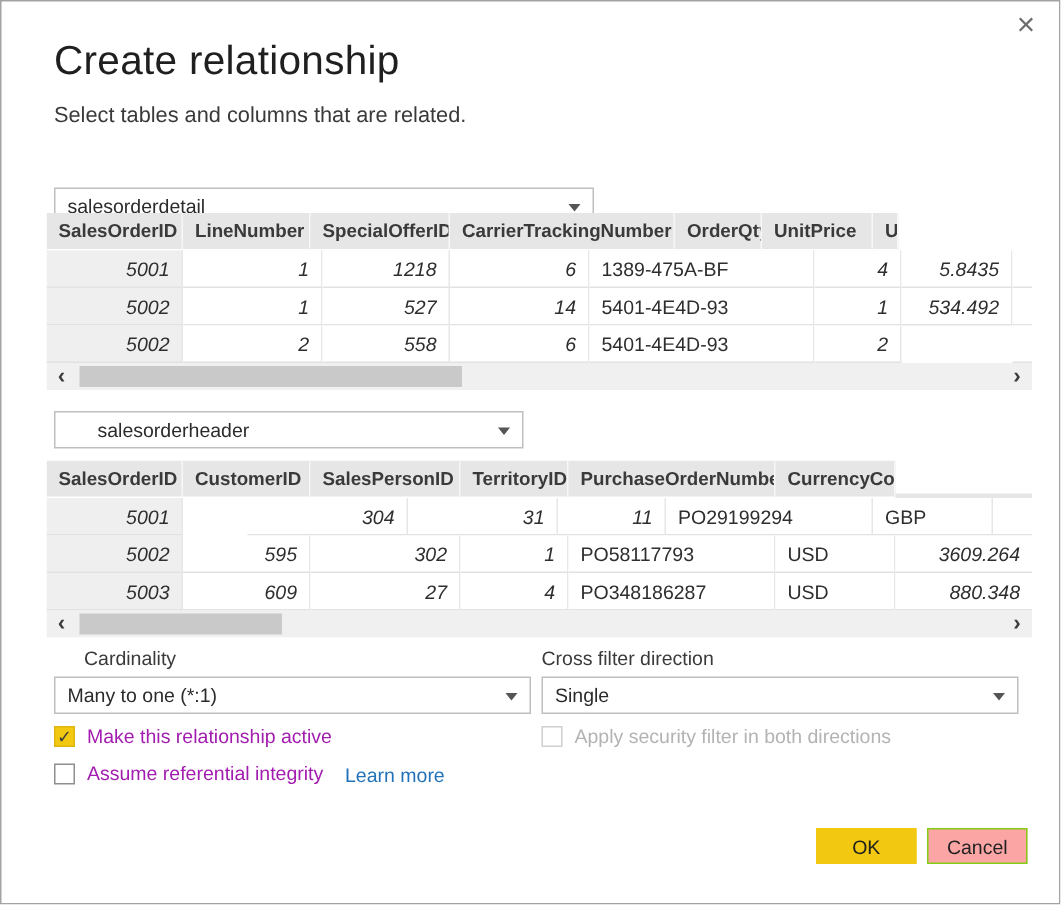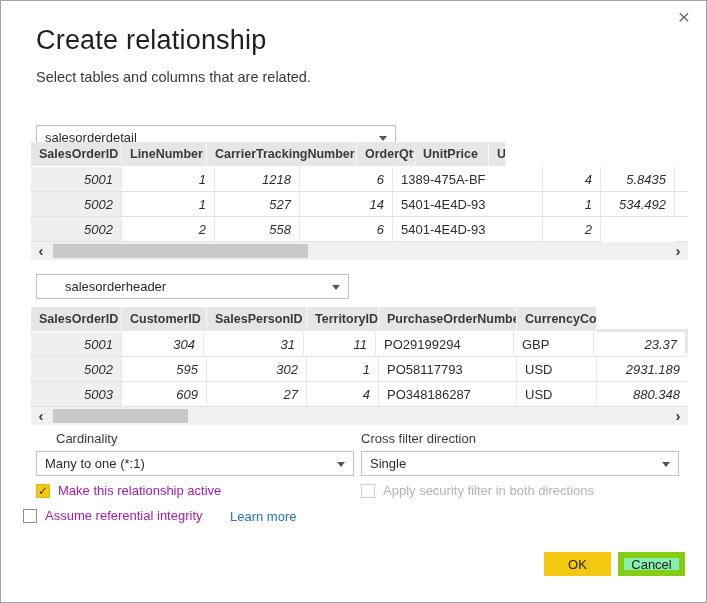--- a/index.html
+++ b/index.html
@@ -47,21 +47,21 @@
   .cb .tick{display:none;font-size:12px;font-weight:bold;color:#3d3d3d;line-height:12px;}
   .cb.checked{background:#F2C811;border-color:#E0B70F;}
   .cb.checked .tick{display:block;}
   .cb.disabled{border-color:#cfcfcf;cursor:default;}
   .cblbl{margin-left:8px;font-size:13px;color:#a21caf;}
   .cblbl.dim{color:#b3b3b3;}
   .link{position:absolute;font-size:13px;color:#2272B9;cursor:pointer;}
   
   .btn{position:absolute;width:67px;height:24px;box-sizing:border-box;font-size:13px;
        display:flex;align-items:center;justify-content:center;cursor:pointer;
-       background:#86efac;border:6px solid #84cc16;color:#222;}
+       background:#fca5a5;border:1px solid #84cc16;color:#222;}
   .btn.primary{background:#F2C811;border:1px solid #F2C811;color:#1f1f1f;}
 </style>
 </head>
 <body>
 
 <div class="dlg">
 
   <span class="close">×</span>
 
   <div class="title">Create relationship</div>
@@ -69,20 +69,21 @@
 
   <div class="dd" style="left:35px;top:124px;width:360px;">
     <span>salesorderdetail</span>
     <span class="arr"></span>
   </div>
 
   <div class="grid" style="top:141px;" id="grid-detail">
       <div class="g-head">
         <div class="hcell" style="width: 91px;">SalesOrderID</div>
         <div class="hcell" style="width: 85px;">LineNumber</div>
+        <div class="hcell" style="width: 93px;">SpecialOfferID</div>
         <div class="hcell" style="width: 150px;">CarrierTrackingNumber</div>
         <div class="hcell" style="width: 58px;">OrderQty</div>
         <div class="hcell" style="width: 74px;">UnitPrice</div>
         <div class="hcell" style="width: 13px;">U</div>
       </div>
       <div class="g-row">
         <div class="cell num first" style="width: 91px;">5001</div>
         <div class="cell num" style="width: 93px;">1</div>
         <div class="cell num" style="width: 85px;">1218</div>
         <div class="cell num" style="width: 93px;">6</div>
@@ -128,35 +129,35 @@
         <div class="hcell" style="width: 91px;">SalesOrderID</div>
         <div class="hcell" style="width: 85px;">CustomerID</div>
         <div class="hcell" style="width: 100px;">SalesPersonID</div>
         <div class="hcell" style="width: 72px;">TerritoryID</div>
         <div class="hcell" style="width: 138px;">PurchaseOrderNumber</div>
         <div class="hcell" style="width: 80px;">CurrencyCode</div>
         <div class="hcell" style="width: 92px; margin-top: 22px;">SubTotal</div>
       </div>
       <div class="g-row">
         <div class="cell num first" style="width: 91px;">5001</div>
-        <div class="cell num" style="width: 82px;">304</div>
+        <div class="cell num" style="width: 107px; margin-left: 43px;">304</div>
         <div class="cell num" style="width: 100px;">31</div>
         <div class="cell num" style="width: 72px;">11</div>
         <div class="cell" style="width: 138px;">PO29199294</div>
         <div class="cell" style="width: 80px;">GBP</div>
         <div class="cell num" style="width: 92px;">23.37</div>
       </div>
       <div class="g-row">
         <div class="cell num first" style="width: 91px;">5002</div>
         <div class="cell num" style="width: 85px;">595</div>
         <div class="cell num" style="width: 100px;">302</div>
         <div class="cell num" style="width: 72px;">1</div>
         <div class="cell" style="width: 138px;">PO58117793</div>
         <div class="cell" style="width: 80px;">USD</div>
-        <div class="cell num" style="width: 92px;">2931.189</div>
+        <div class="cell num" style="width: 92px;">3609.264</div>
       </div>
       <div class="g-row">
         <div class="cell num first" style="width: 91px;">5003</div>
         <div class="cell num" style="width: 85px;">609</div>
         <div class="cell num" style="width: 100px;">27</div>
         <div class="cell num" style="width: 72px;">4</div>
         <div class="cell" style="width: 138px;">PO348186287</div>
         <div class="cell" style="width: 80px;">USD</div>
         <div class="cell num" style="width: 92px;">880.348</div>
       </div>
@@ -186,21 +187,21 @@
     <span class="cblbl">Make this relationship active</span>
   </div>
 
   <div class="cbrow" style="left:360px;top:482px;">
     <span class="cb disabled" id="cb-security">
       
     </span>
     <span class="cblbl dim">Apply security filter in both directions</span>
   </div>
 
-  <div class="cbrow" style="left:22px;top:507px;">
+  <div class="cbrow" style="left:35px;top:507px;">
     <span class="cb" id="cb-integrity">
       
     </span>
     <span class="cblbl">Assume referential integrity</span>
   </div>
 
   <span class="link" style="left:229px;top:508px;">Learn more</span>
 
   <div class="btn primary" style="left:543px;top:551px;">OK</div>
   <div class="btn" style="left:617px;top:551px;">Cancel</div>

